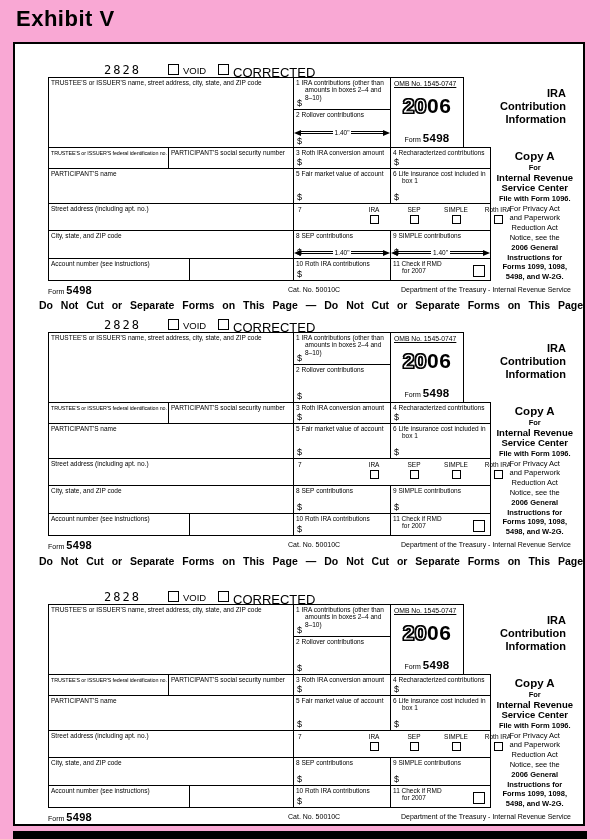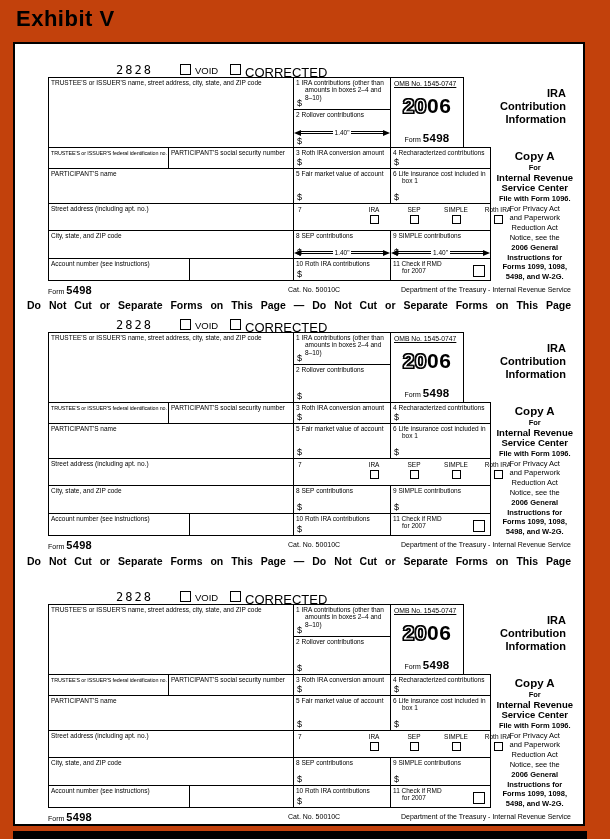--- a/index.html
+++ b/index.html
@@ -1,33 +1,33 @@
 <!DOCTYPE html>
 <html><head>
 <meta charset="utf-8">
 <style>
   * { margin:0; padding:0; box-sizing:border-box; }
   html,body { width:610px; height:839px; background:#fff; color:#000;
     font-family:"Liberation Sans", sans-serif; }
-  #page { position:relative; width:610px; height:839px; background:#c2410c; overflow:hidden; }
+  #page { position:relative; width:610px; height:839px; background:#f9a8d4; overflow:hidden; }
 
   .exhibit-title { position:absolute; left:16px; top:6px; font-size:22px; font-weight:bold; letter-spacing:0.5px; }
 
   .outer-frame { position:absolute; left:13px; top:42px; width:572px; height:784px; border:2px solid #000; background:#fff; }
   .frame-inner { position:relative; width:100%; height:100%; }
 
   .page-edge-bar { position:absolute; left:13px; top:831px; width:574px; height:8px; background:#000; }
 
   .form5498 { position:absolute; left:0; width:568px; height:232px; }
   .form-1 { top:19px; }
   .form-2 { top:274px; }
   .form-3 { top:546px; }
 
   
-  .code-row { position:absolute; top:0; left:12px; width:100%; height:13px; }
+  .code-row { position:absolute; top:0; left:0; width:100%; height:13px; }
   .print-code { position:absolute; left:89px; top:0; font-family:"DejaVu Sans Mono", monospace; font-size:12px; letter-spacing:2px; }
   .cb { border:1px solid #000; background:#fff; display:inline-block; }
   .void-cb { position:absolute; left:153px; top:1px; width:11px; height:11px; }
   .void-lb { position:absolute; left:168px; top:2px; font-size:9.5px; }
   .corr-cb { position:absolute; left:203px; top:1px; width:11px; height:11px; }
   .corr-lb { position:absolute; left:218px; top:2px; font-size:13px; }
 
   
   .ftable { position:absolute; left:33px; top:14px; width:444px; height:205px; }
   .cell { position:absolute; border:1px solid #000; background:#fff; }
@@ -98,21 +98,21 @@
   .cl-md { font-size:9.5px; line-height:10.5px; font-weight:bold; }
 
   
   .form-footer { position:absolute; top:221px; left:0; width:100%; height:12px; font-size:7px; }
   .f-formno { position:absolute; left:33px; top:0; }
   .f-formno b { font-size:11px; letter-spacing:0.3px; }
   .f-cat { position:absolute; left:273px; top:2px; }
   .f-dept { position:absolute; right:12px; top:2px; }
 
   
-  .separator { position:absolute; left:0; width:100%; text-align:center; font-size:10.5px; font-weight:bold; word-spacing:5px; white-space:nowrap; }
+  .separator { position:absolute; left:0; width:100%; text-align:right; font-size:10.5px; font-weight:bold; word-spacing:5px; white-space:nowrap; }
   .sep-1 { top:255px; }
   .sep-2 { top:511px; }
   .sep-dash { padding:0 8px; }
 </style>
 </head>
 <body>
 
 <div id="page">
   <div class="exhibit-title">Exhibit V</div>
 

